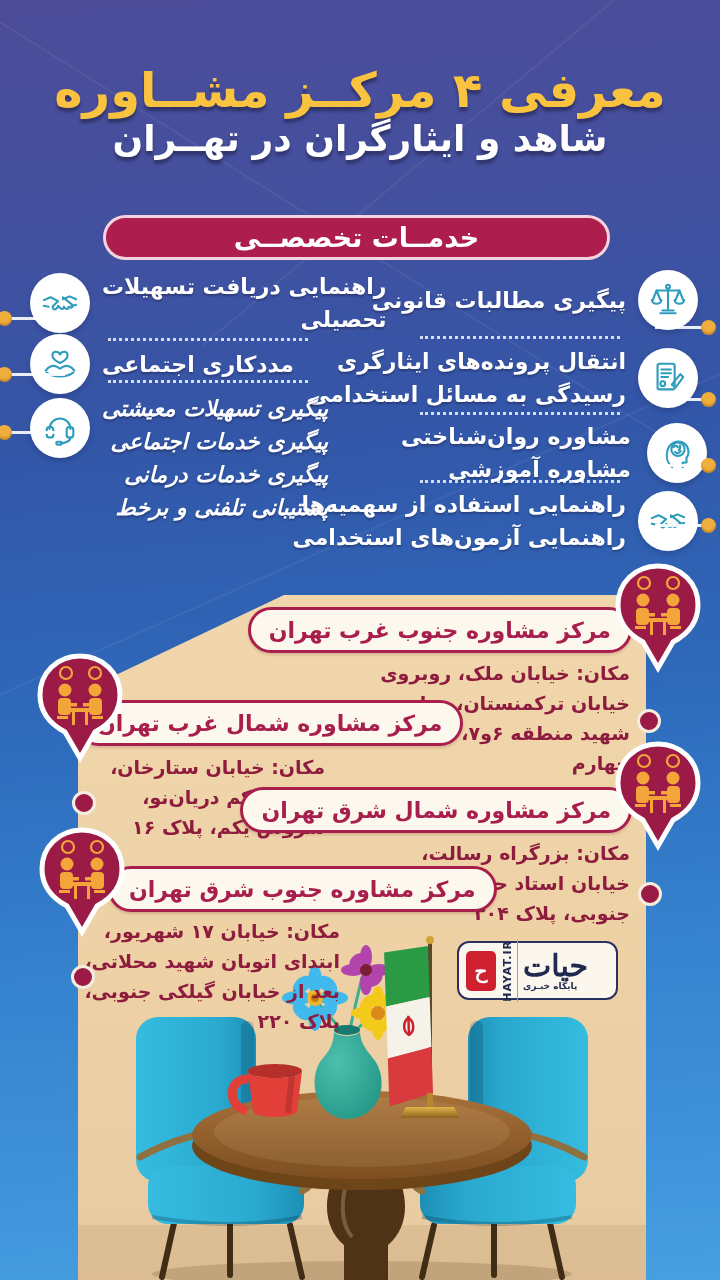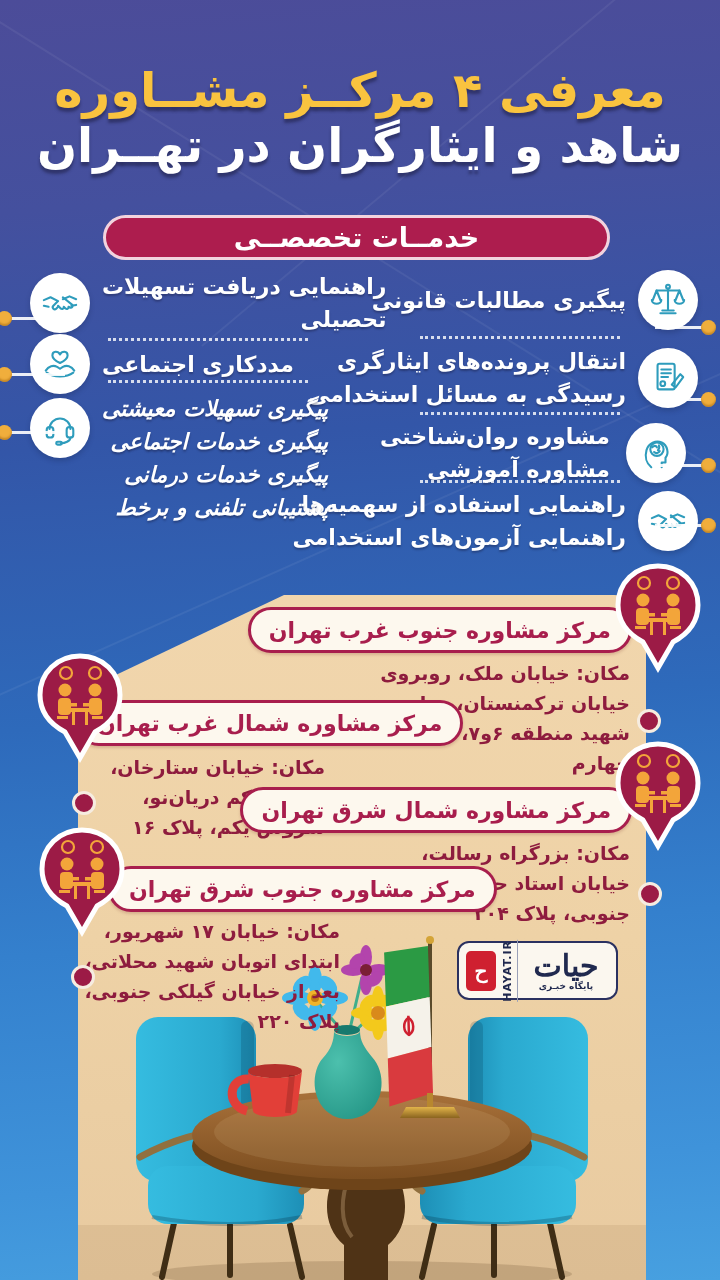--- a/index.html
+++ b/index.html
@@ -5,21 +5,21 @@
   html,body{margin:0;padding:0;background:#1a1a2a;}
   .poster{
     position:relative;width:720px;height:1280px;overflow:hidden;margin:0 auto;
     background:linear-gradient(176deg,#4c4c99 0%,#44509e 16%,#3356a8 34%,#2e6abb 55%,#3480cd 72%,#3f93da 90%,#47a0e0 100%);
     font-family:"DejaVu Sans",sans-serif;
   }
   .deco-line{position:absolute;height:2px;background:rgba(255,255,255,0.06);pointer-events:none;}
   
   .title1,.title2{position:absolute;left:0;right:0;text-align:center;direction:rtl;font-weight:bold;white-space:nowrap;}
   .title1{top:62px;font-size:48px;color:#f9c33f;text-shadow:0 4px 3px rgba(25,25,60,.5);}
-  .title2{top:118px;font-size:47px;color:#ffffff;text-shadow:0 4px 3px rgba(25,25,60,.5);}
+  .title2{top:118px;font-size:36px;color:#ffffff;text-shadow:0 4px 3px rgba(25,25,60,.5);}
   .badge{
     position:absolute;left:103px;top:215px;width:507px;height:45px;box-sizing:border-box;
     background:#ad1d4e;border:3px solid #f2d3de;border-radius:26px;
     color:#fff;font-weight:bold;font-size:27px;line-height:39px;text-align:center;direction:rtl;white-space:nowrap;
   }
   
   .svc{position:absolute;display:flex;align-items:center;gap:12px;}
   .svc .txt{direction:rtl;text-align:right;color:#fff;font-weight:bold;font-size:22px;line-height:33px;text-shadow:0 2px 2px rgba(20,20,50,.35);}
   .svc .txt div{white-space:nowrap;}
   .bubble{width:60px;height:60px;background:#fff;border-radius:50%;display:flex;align-items:center;justify-content:center;flex:0 0 60px;box-shadow:0 3px 5px rgba(20,30,70,.25);}
@@ -45,21 +45,21 @@
   .pin{position:absolute;width:92px;height:112px;}
   .mdot{position:absolute;width:18px;height:18px;border-radius:50%;background:#9c1b46;border:3px solid #f6ece0;box-sizing:content-box;}
   
   .logo{
     position:absolute;left:457px;top:941px;width:161px;height:59px;box-sizing:border-box;
     background:#fbf7ef;border:2px solid #2a3160;border-radius:12px;
     display:flex;flex-direction:row;align-items:center;padding:4px 7px;gap:5px;
   }
   .emblem{width:30px;height:40px;background:#cf2030;border-radius:5px;flex:0 0 30px;display:flex;align-items:center;justify-content:center;color:#fff;font-weight:bold;font-size:20px;font-family:"DejaVu Serif",serif;}
   .hayatir{writing-mode:vertical-rl;transform:rotate(180deg);color:#20294f;font-size:11px;font-weight:bold;letter-spacing:1px;border-left:1px solid #9aa0b8;padding-left:3px;}
-  .logoname{flex:1;text-align:center;direction:rtl;color:#20294f;}
+  .logoname{flex:1;text-align:left;direction:rtl;color:#20294f;}
   .logoname .big{font-family:"DejaVu Serif",serif;font-weight:bold;font-size:30px;line-height:30px;}
   .logoname .small{font-size:9px;font-weight:bold;letter-spacing:1px;}
   .scene{position:absolute;left:78px;top:925px;width:568px;height:355px;}
 </style>
 </head>
 <body>
 
 <div class="poster">
 
   <div class="deco-line" style="width:900px;left:-100px;top:240px;transform:rotate(32deg);"></div>
@@ -103,21 +103,21 @@
             <line x1="13" y1="15" x2="23" y2="15"></line>
             <line x1="13" y1="19" x2="20" y2="19"></line>
         <circle cx="14.5" cy="26" r="2.5"></circle>
         <path d="M24,27 L33,16 l3,3 L28,30 Z"></path>
       </g>
         </svg>
     </div>
   </div>
   <div class="dash" style="top:412px;right:100px;"></div>
 
-  <div class="svc" style="top:420px;right:34px;gap:16px;">
+  <div class="svc" style="top:420px;right:13px;gap:16px;">
     <div class="txt">
       <div>مشاوره روان‌شناختی</div>
       <div>مشاوره آموزشی</div>
     </div>
     <div class="bubble">
       <svg viewBox="0 0 40 40">
           <g class="icon-stroke">
         <path d="M15,35 C10,31 8,24 10,17 C12,10 20,6 26,9 C32,12 34,20 30,25 L30,30 L26,30 L26,35"></path>
         <circle cx="21" cy="16" r="7"></circle>
         <path d="M16,14 c2,-2 4,-2 5,0 M18,19 c2,2 5,1 6,-1 M23,12 c1,2 0,4 -1,5"></path>

